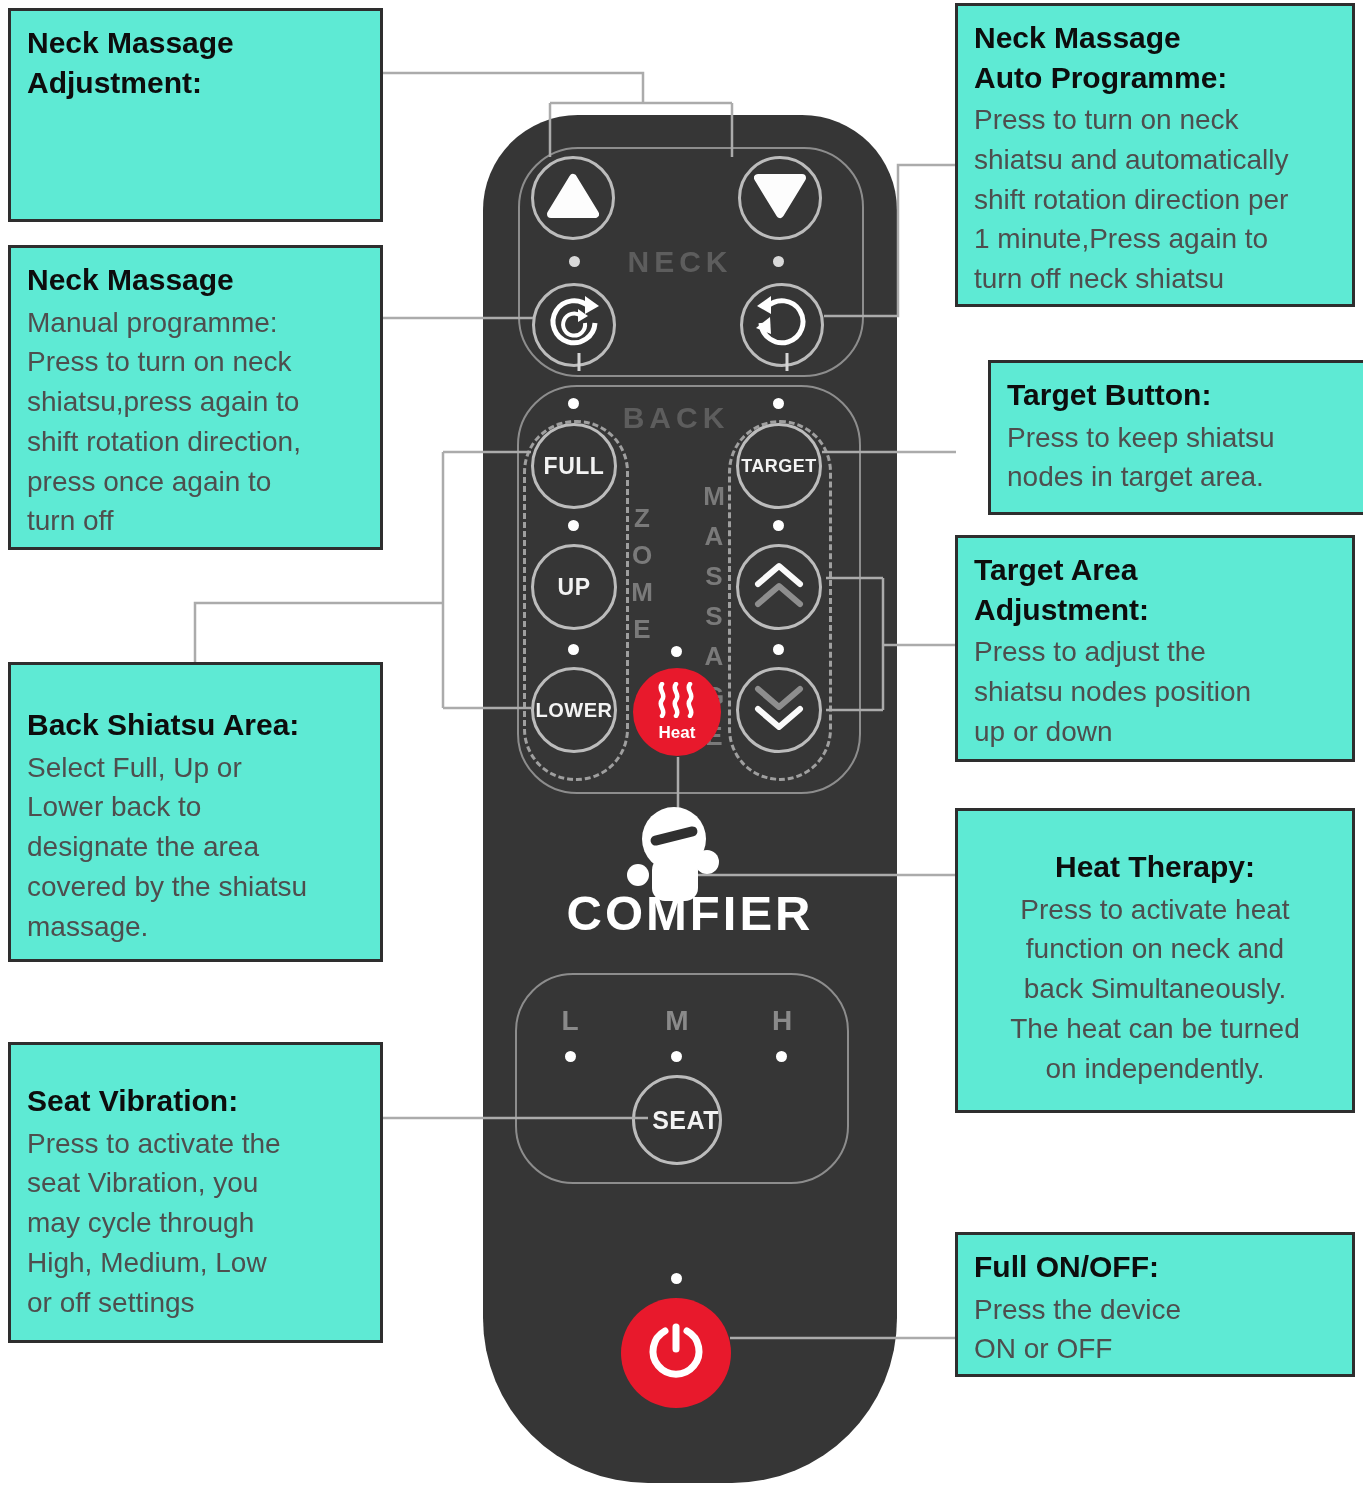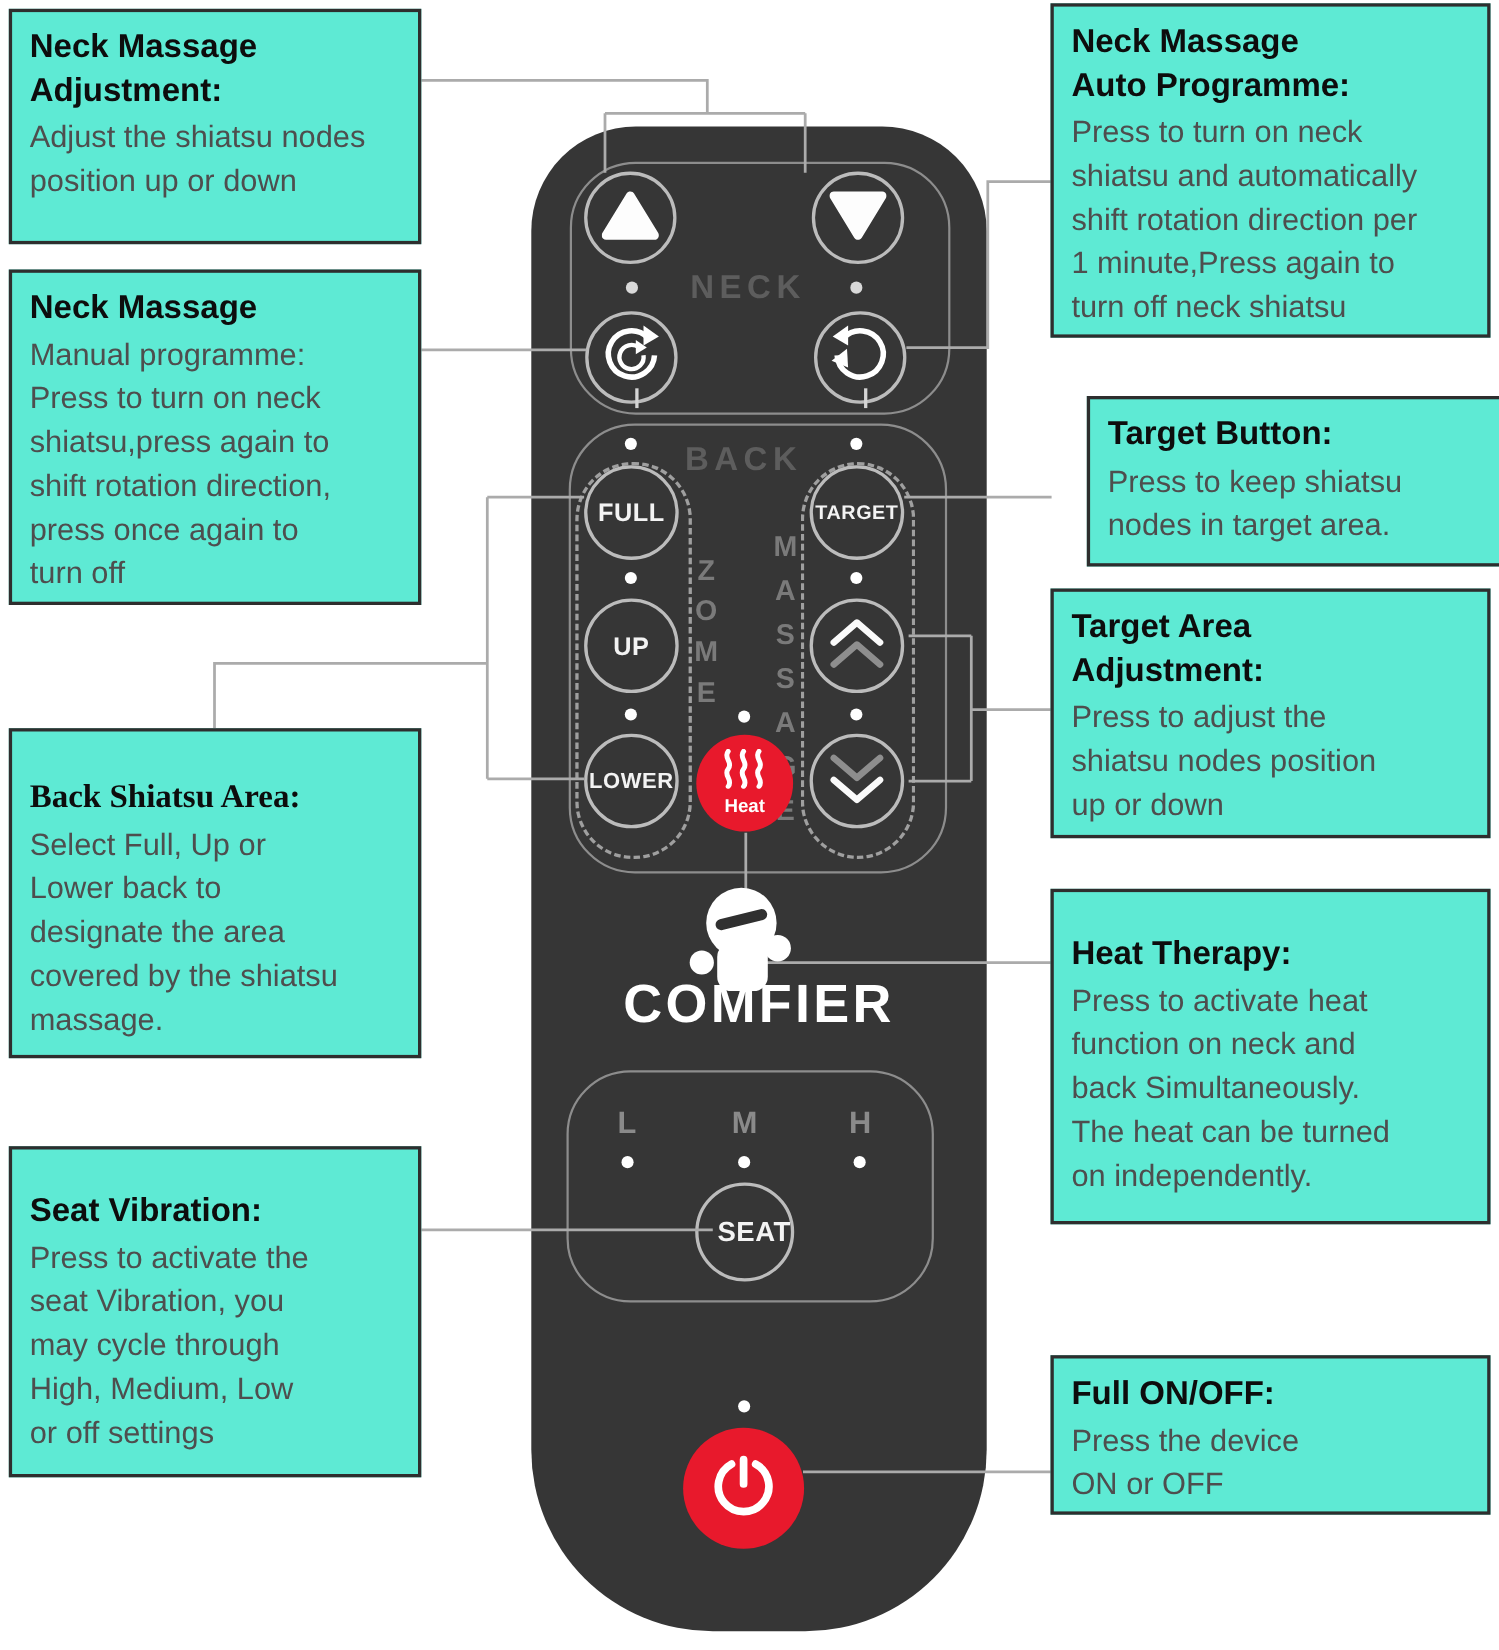--- a/index.html
+++ b/index.html
@@ -199,34 +199,32 @@
   </g>
   <g fill="none" stroke="#d5d5d5" stroke-width="3">
     <path d="M579 353 V371"></path>
     <path d="M787 353 V371"></path>
   </g>
 </svg>
 
 <div class="box" style="left:8px;top:8px;width:375px;height:214px;">
   <div class="t">Neck Massage
 Adjustment:</div>
-  <div class="b">Adjust the shiatsu nodes
-position up or down</div>
 </div>
 <div class="box" style="left:8px;top:245px;width:375px;height:305px;">
   <div class="t">Neck Massage</div>
   <div class="b">Manual programme:
 Press to turn on neck
 shiatsu,press again to
 shift rotation direction,
 press once again to
 turn off</div>
 </div>
 <div class="box" style="left:8px;top:662px;width:375px;height:300px;">
-  <div class="t" style="margin-top:28px;font-family:Liberation Serif, serif;">Back Shiatsu Area:</div>
+  <div class="t" style="margin-top:28px;">Back Shiatsu Area:</div>
   <div class="b">Select Full, Up or
 Lower back to
 designate the area
 covered by the shiatsu
 massage.</div>
 </div>
 <div class="box" style="left:8px;top:1042px;width:375px;height:301px;">
   <div class="t" style="margin-top:24px;">Seat Vibration:</div>
   <div class="b">Press to activate the
 seat Vibration, you
@@ -249,21 +247,21 @@
   <div class="b">Press to keep shiatsu
 nodes in target area.</div>
 </div>
 <div class="box" style="left:955px;top:535px;width:400px;height:227px;">
   <div class="t">Target Area
 Adjustment:</div>
   <div class="b">Press to adjust the
 shiatsu nodes position
 up or down</div>
 </div>
-<div class="box" style="left:955px;top:808px;width:400px;height:305px;">
+<div class="box" style="left:955px;top:808px;width:400px;height:305px;text-align:center;">
   <div class="t" style="margin-top:24px;">Heat Therapy:</div>
   <div class="b">Press to activate heat
 function on neck and
 back Simultaneously.
 The heat can be turned
 on independently.</div>
 </div>
 <div class="box" style="left:955px;top:1232px;width:400px;height:145px;">
   <div class="t">Full ON/OFF:</div>
   <div class="b">Press the device

